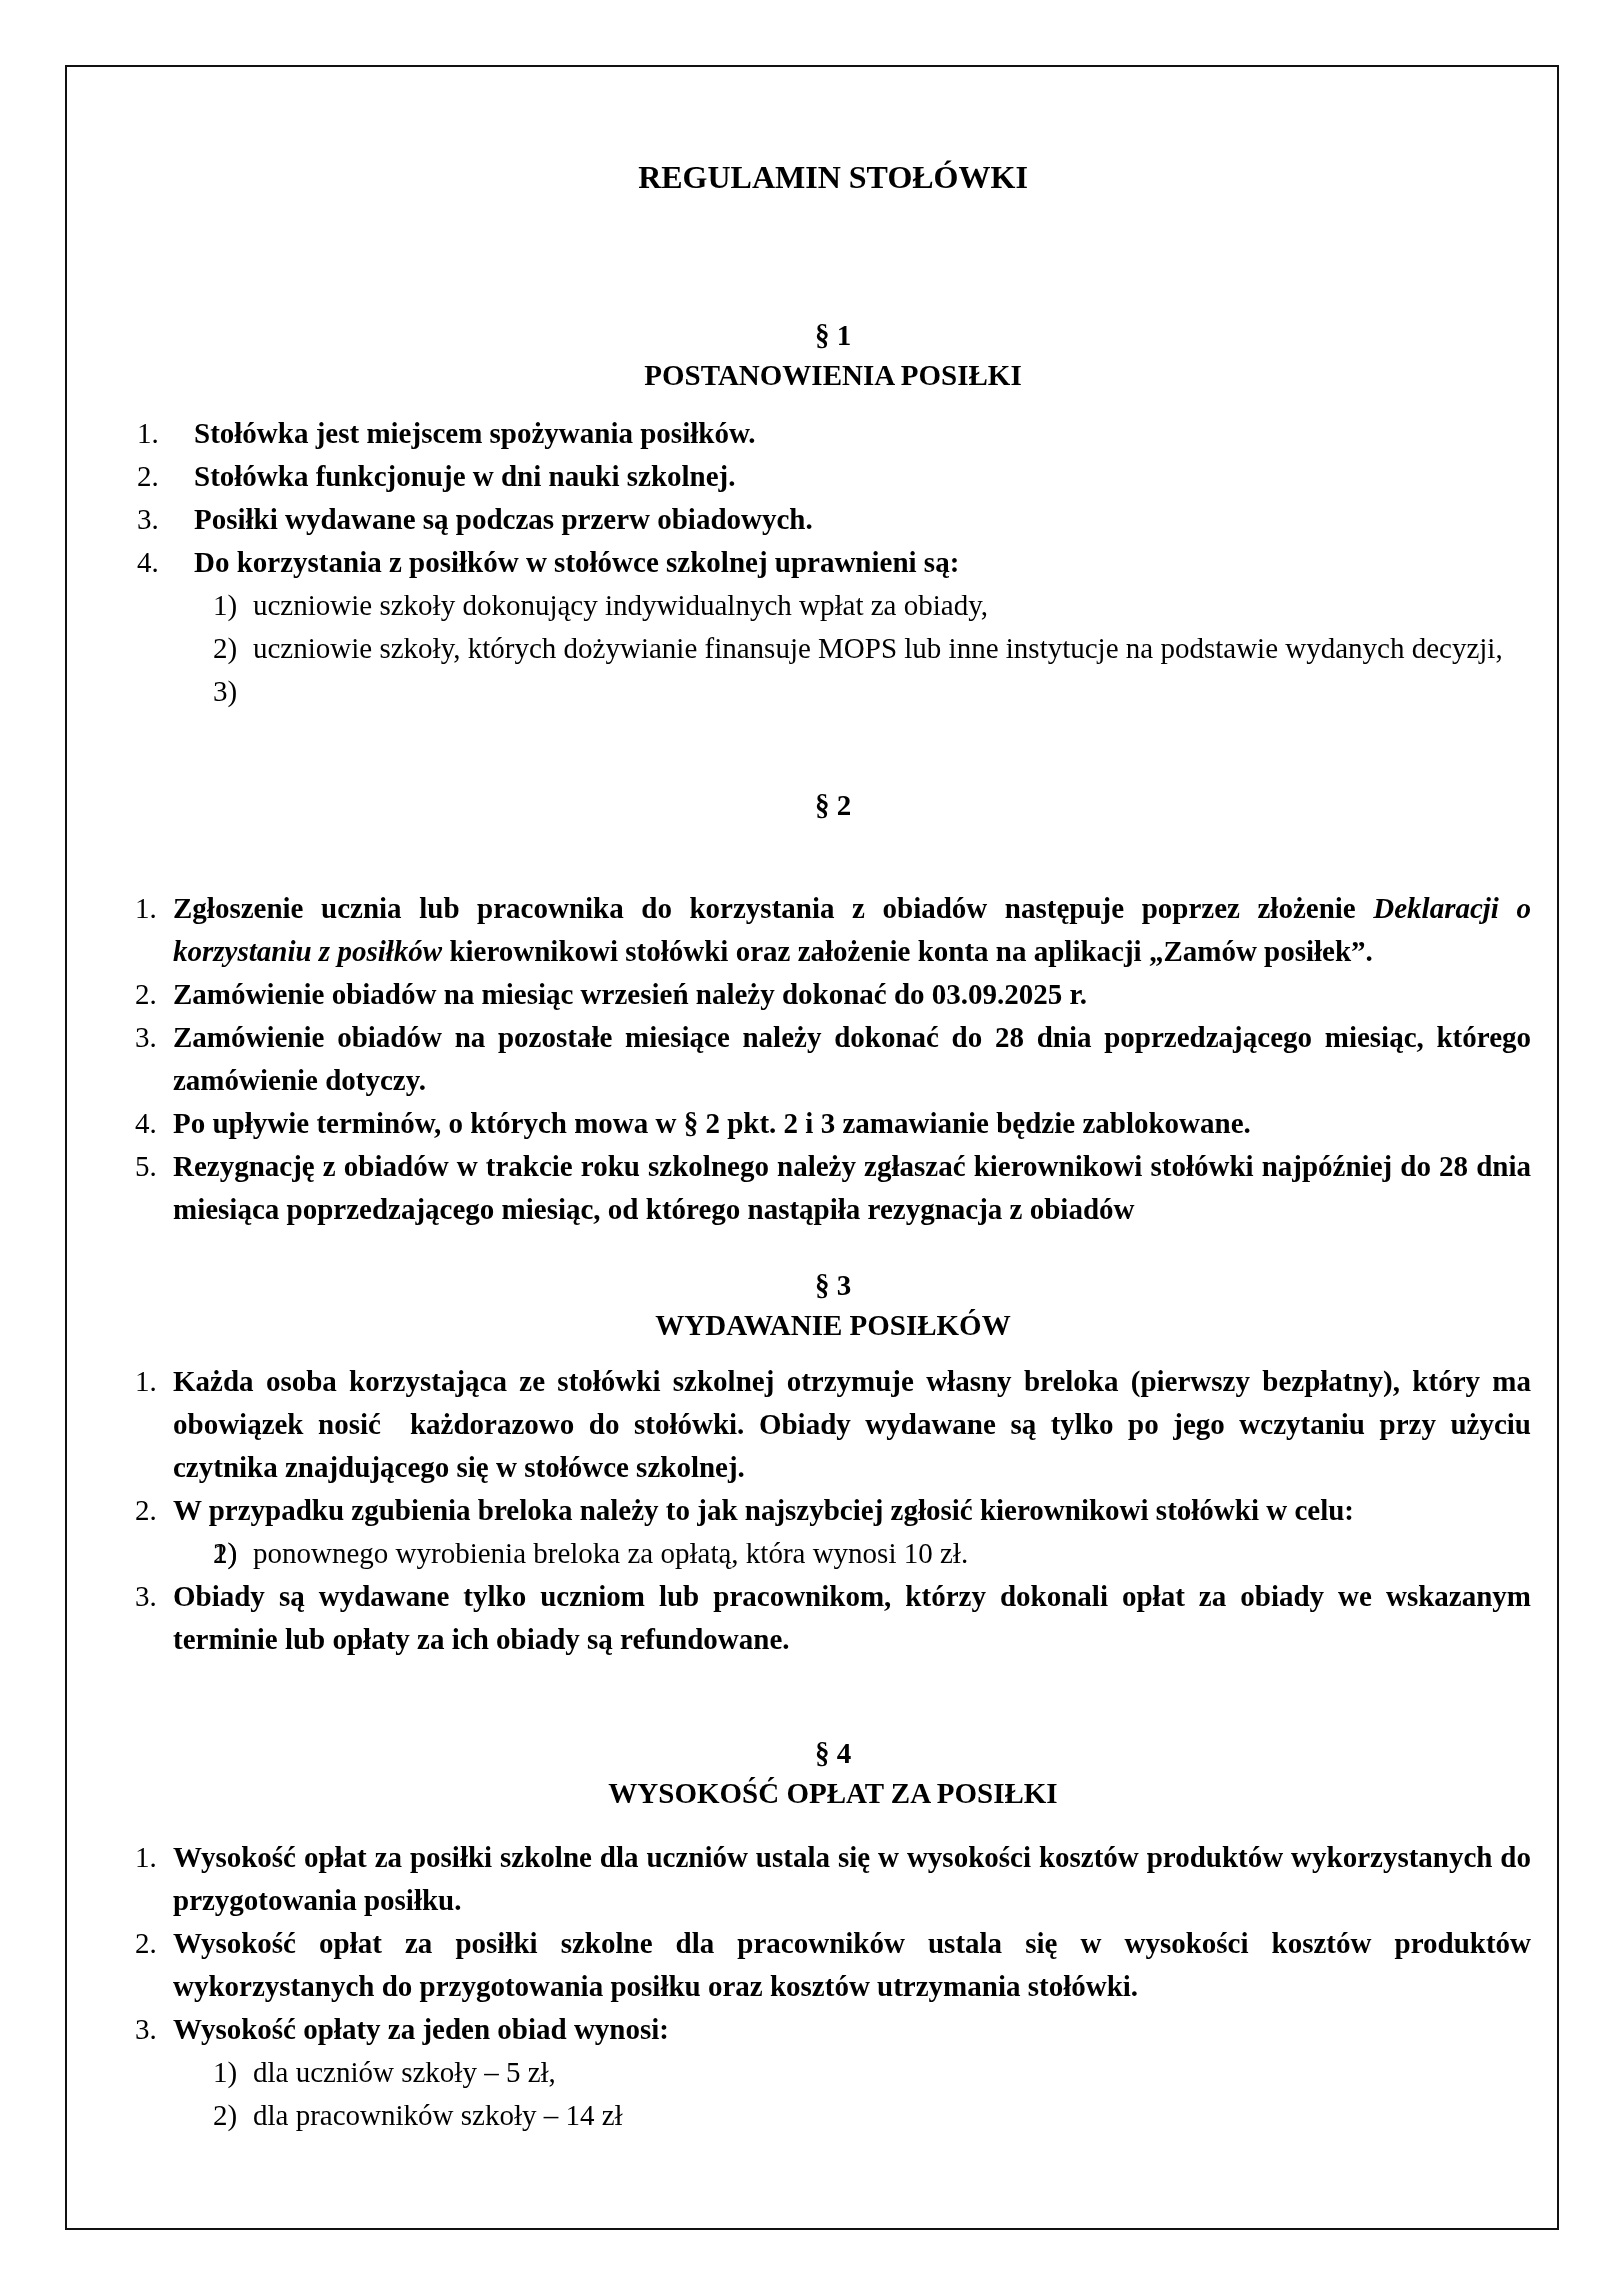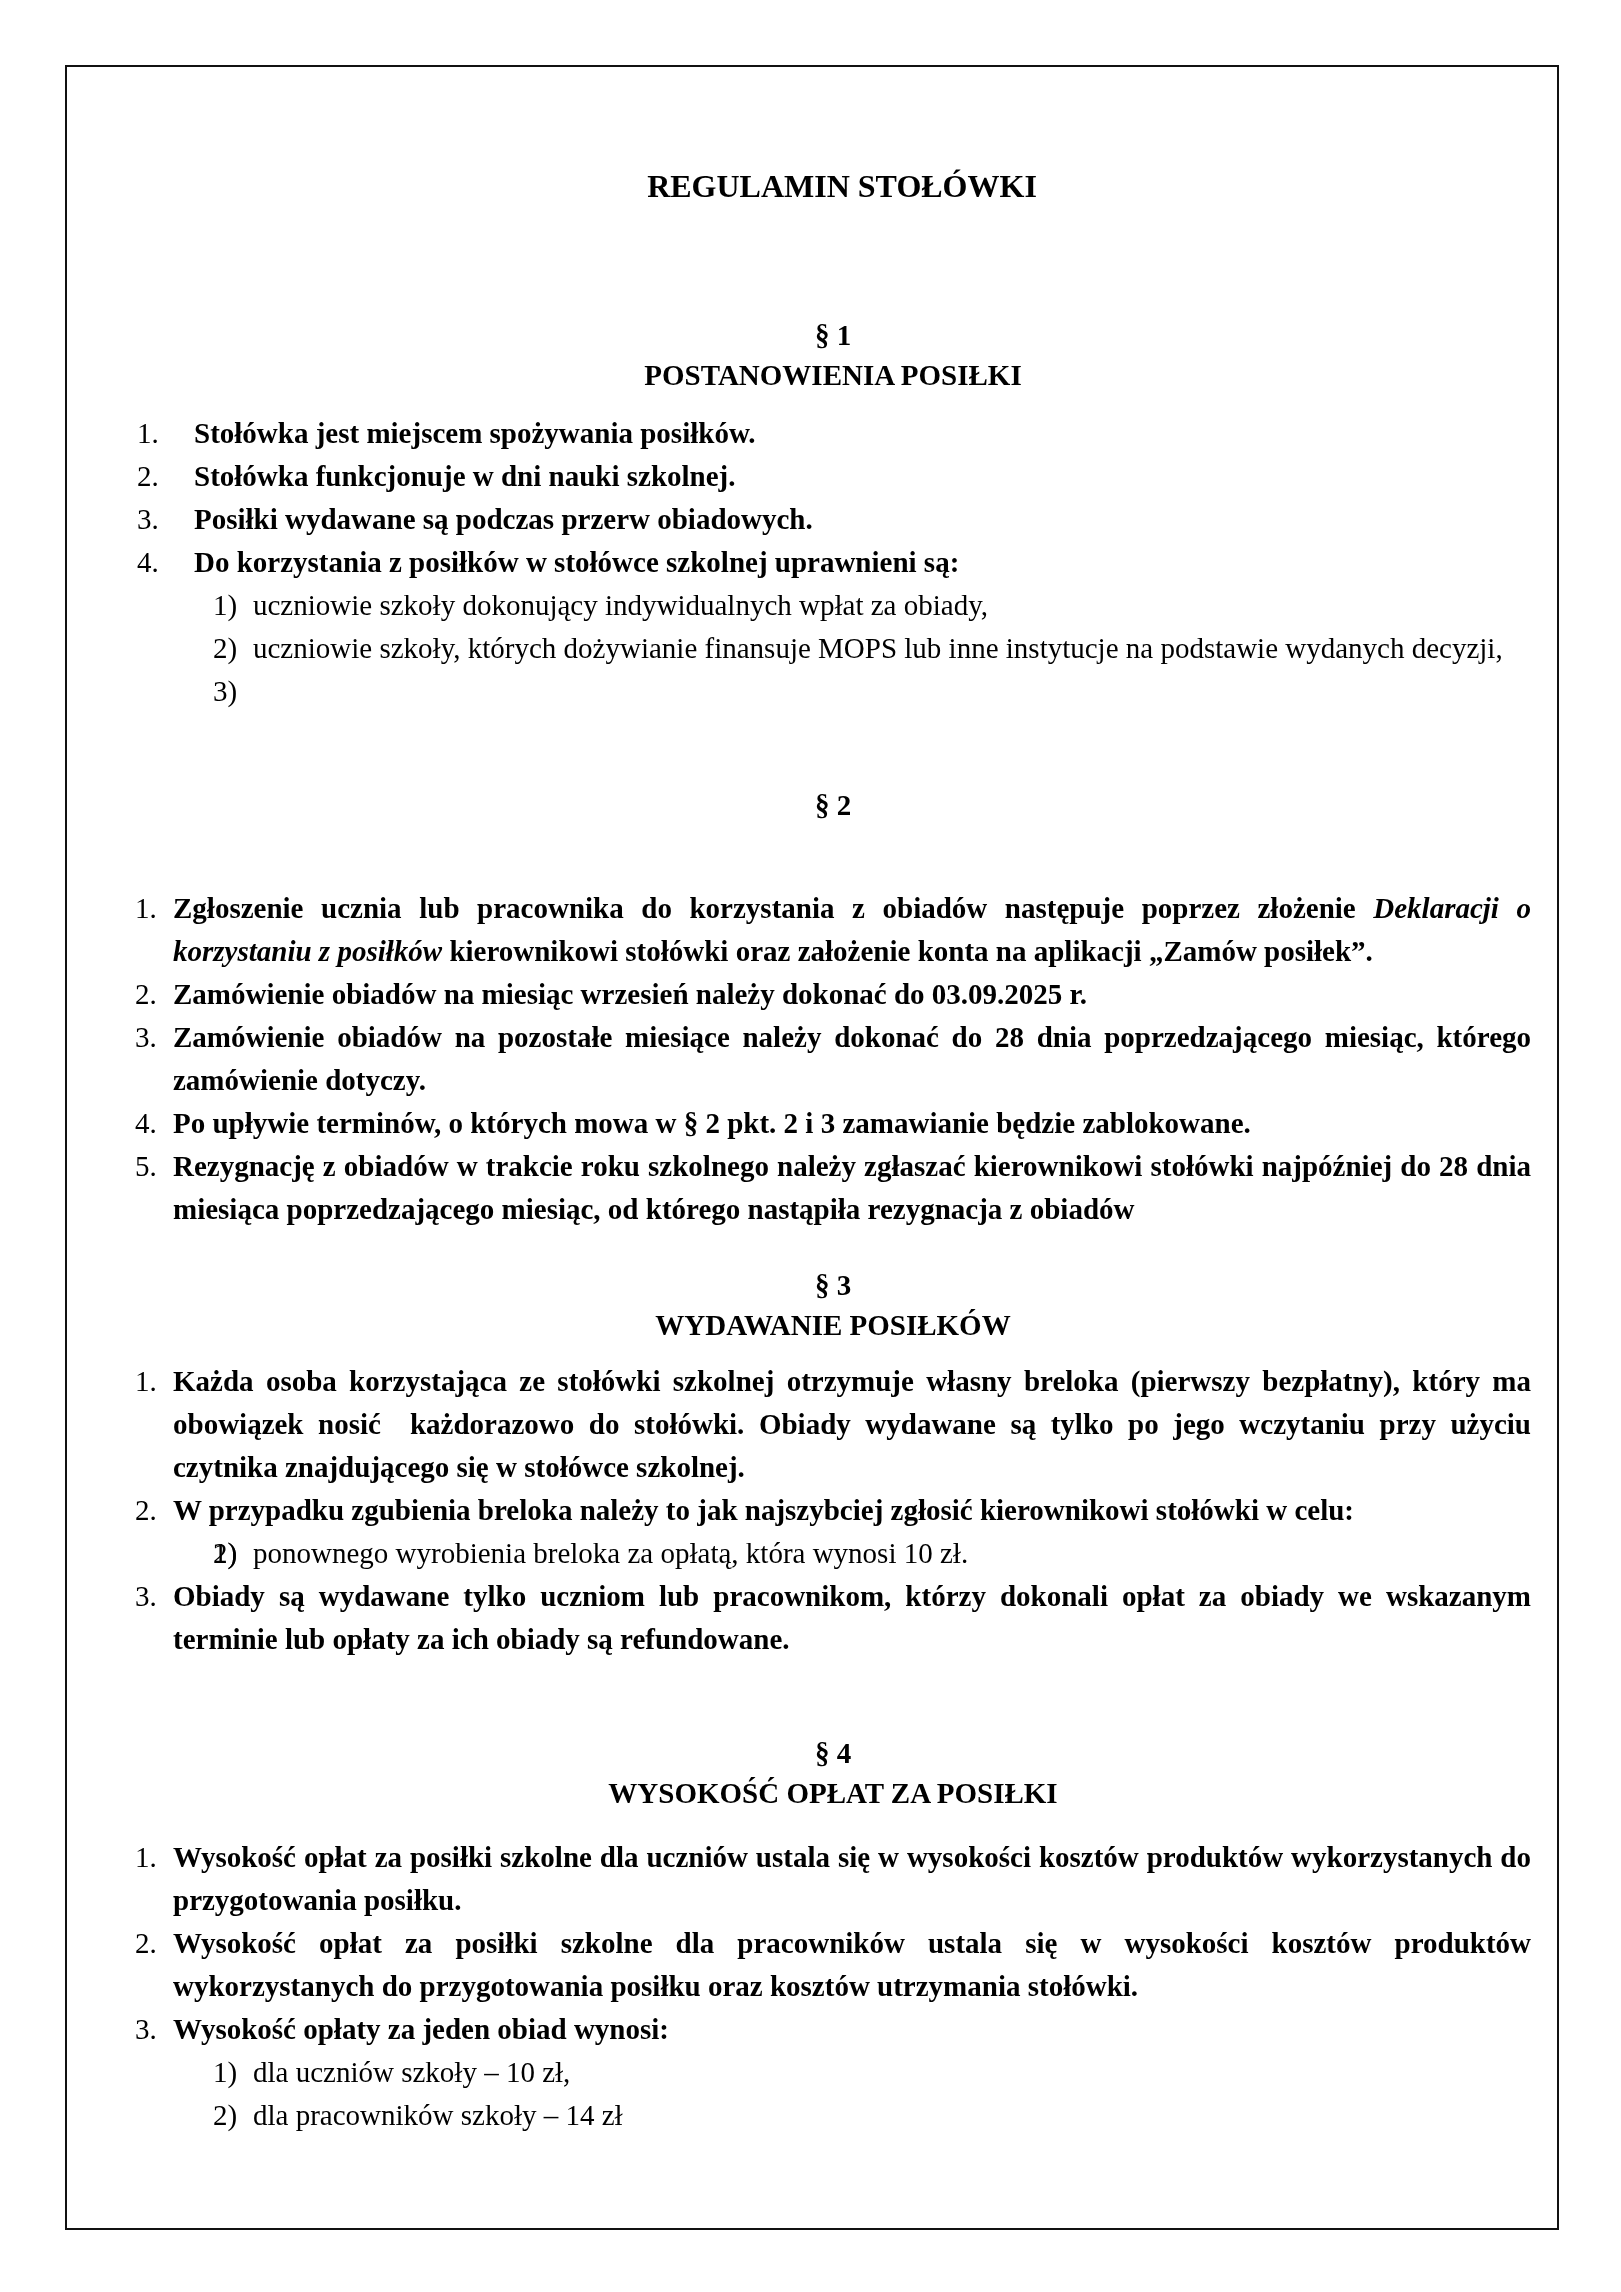--- a/index.html
+++ b/index.html
@@ -21,21 +21,21 @@
   .sx .item { padding-left: 38px; }
   .sub { position: relative; padding-left: 118px; text-align: justify; }
   .sub .num { position: absolute; left: 78px; top: 0; }
   em { font-style: italic; }
 </style>
 </head>
 <body>
 
 <div class="frame"></div>
 
-<h1 class="title" style="margin:9px;">REGULAMIN STOŁÓWKI</h1>
+<h1 class="title" style="margin:0;">REGULAMIN STOŁÓWKI</h1>
 
 <div class="sec-head" style="top:315px;">
   <div>§ 1</div>
   <div>POSTANOWIENIA POSIŁKI</div>
 </div>
 <div class="items s1" style="top:412px;">
   <div class="item">
     <span class="num">1.</span>
     <span class="txt">Stołówka jest miejscem spożywania posiłków.</span>
   </div>
@@ -128,20 +128,20 @@
   <div class="item">
     <span class="num">2.</span>
     <span class="txt">Wysokość opłat za posiłki szkolne dla pracowników ustala się w wysokości kosztów produktów wykorzystanych do przygotowania posiłku oraz kosztów utrzymania stołówki.</span>
   </div>
   <div class="item">
     <span class="num">3.</span>
     <span class="txt">Wysokość opłaty za jeden obiad wynosi:</span>
   </div>
   <div class="sub">
     <span class="num">1)</span>
-    <span>dla uczniów szkoły – 10 zł,</span>
+    <span>dla uczniów szkoły – 5 zł,</span>
   </div>
   <div class="sub">
     <span class="num">2)</span>
     <span>dla pracowników szkoły – 14 zł</span>
   </div>
 </div>
 
 
 </body></html>

